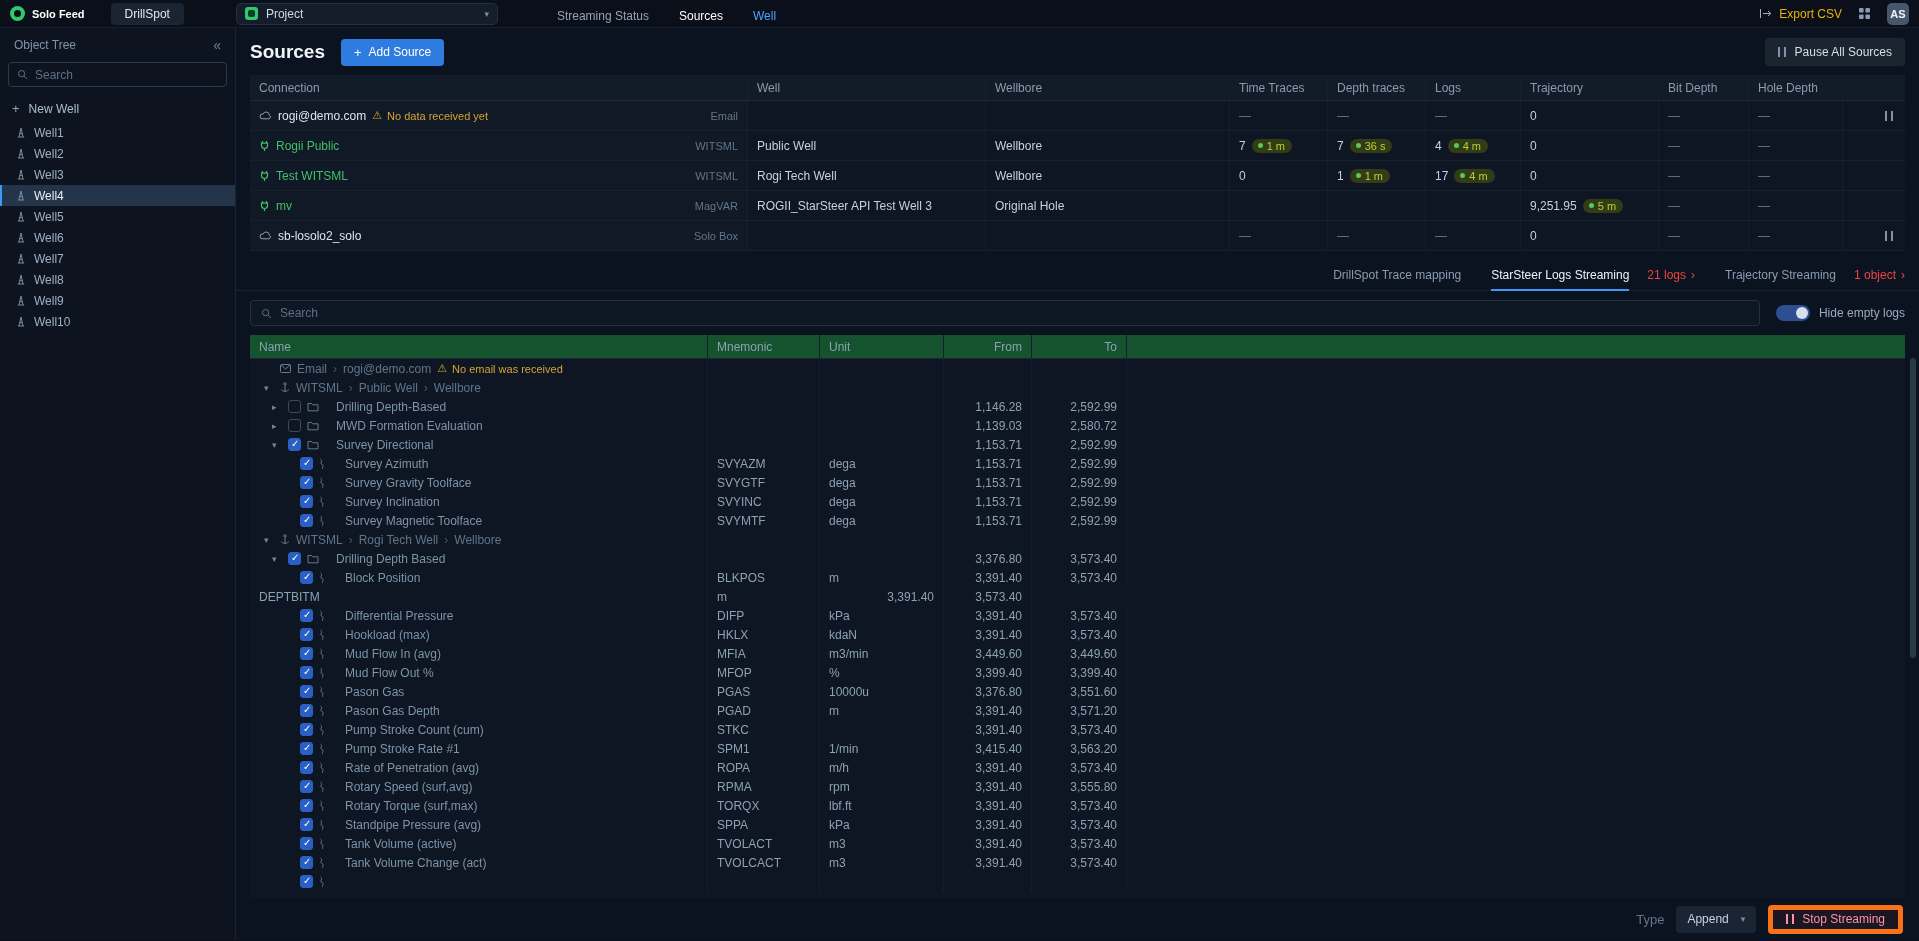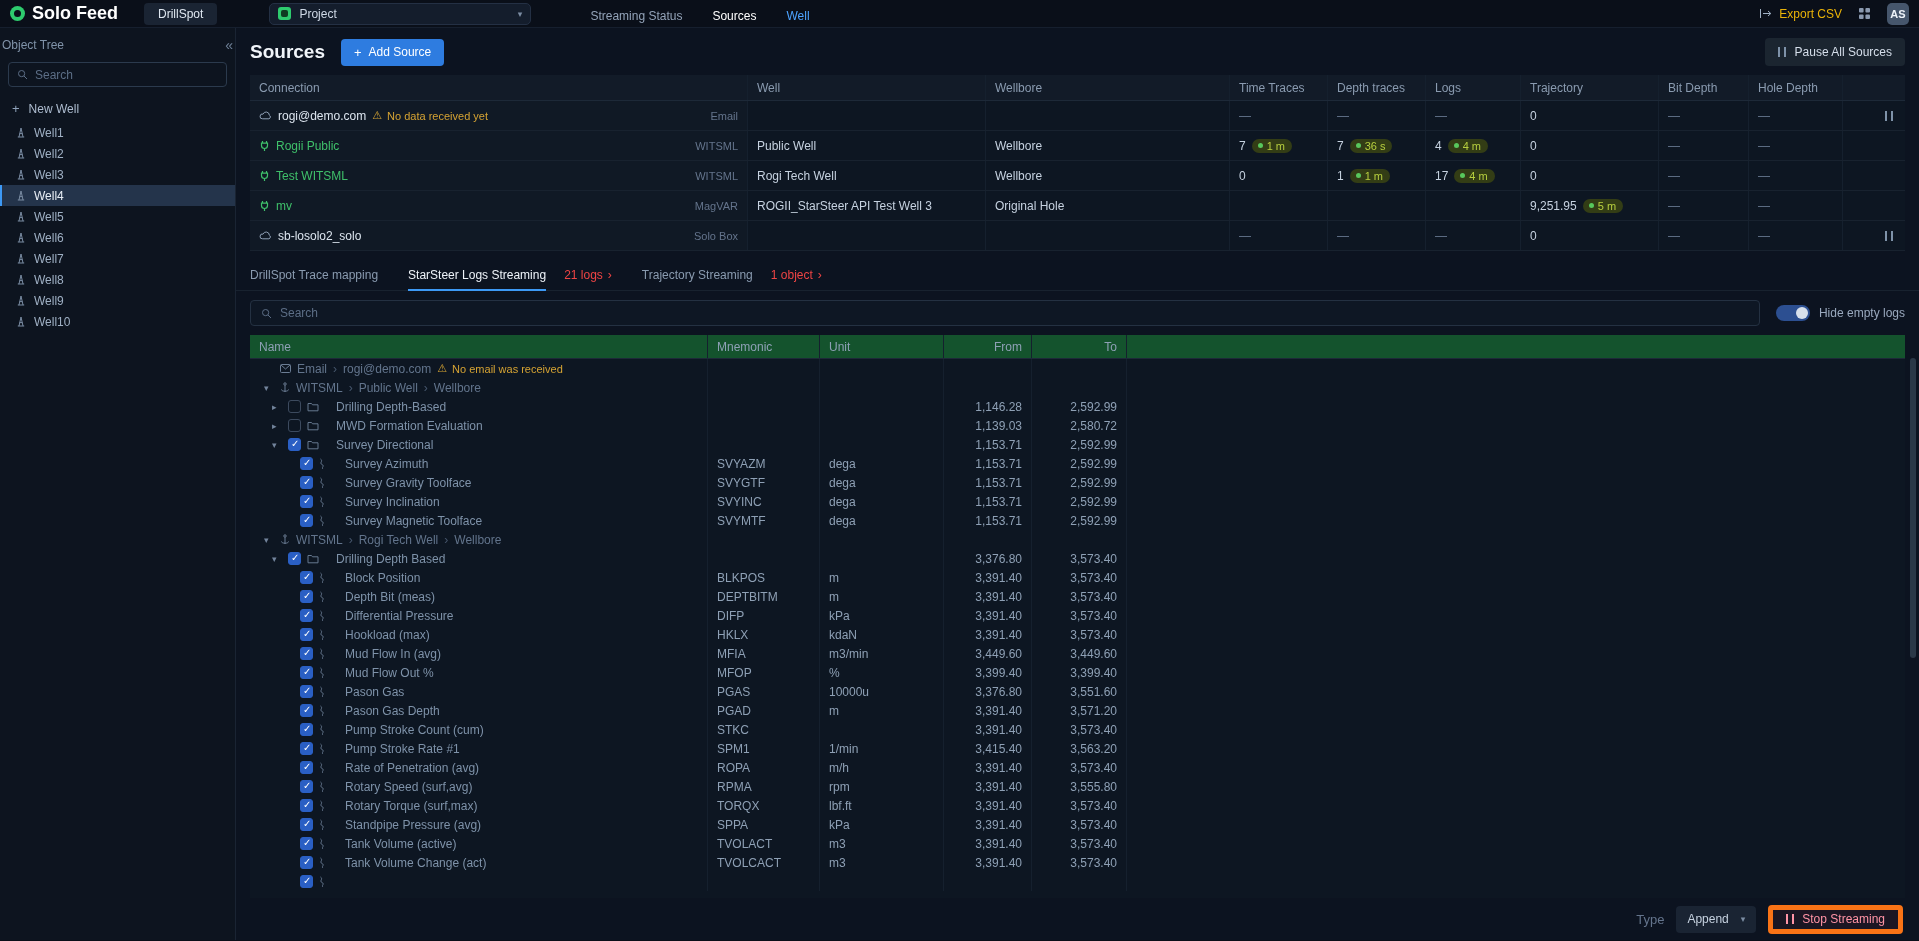--- a/index.html
+++ b/index.html
@@ -7,21 +7,21 @@
   body {
     background:#0a0f19; color:#dbe4ee;
     font-family:"Liberation Sans", sans-serif; font-size:12px;
   }
   svg { display:block; }
   input { font-family:"Liberation Sans", sans-serif; }
 
   
   .topbar { height:28px; display:flex; align-items:stretch; background:#0a0f19;
     border-bottom:1px solid #161f2e; padding:0 10px; }
-  .logo { display:flex; align-items:center; gap:7px; font-weight:bold; font-size:18px; color:#fff; }
+  .logo { display:flex; align-items:center; gap:7px; font-weight:bold; font-size:11px; color:#fff; }
   .logo-mark { width:15px; height:15px; border-radius:50%; background:#2ecb6e; position:relative; }
   .logo-mark::after { content:""; position:absolute; left:4px; top:4px; width:7px; height:7px;
     border-radius:50%; background:#0a0f19; }
   .workspace-tab { align-self:center; margin-left:26px; background:#1a2433; border-radius:4px;
     padding:4px 14px; color:#dfe7f0; }
   .project-select { align-self:center; margin-left:52px; width:262px; height:22px; background:#141d2c;
     border:1px solid #243044; border-radius:5px; display:flex; align-items:center; gap:8px;
     padding:0 8px; color:#cfd9e6; }
   .project-icon { width:13px; height:13px; border-radius:3px; background:#2ecb6e; position:relative; }
   .project-icon::after{ content:""; position:absolute; left:3px; top:3px; width:7px; height:7px;
@@ -39,21 +39,21 @@
     display:flex; align-items:center; justify-content:center; font-size:11px; font-weight:bold; }
 
   
   .app { display:flex; height:912px; }
   .sidebar { width:236px; background:#0d141f; border-right:1px solid #1a2433;
     display:flex; flex-direction:column; }
   .main { flex:1; display:flex; flex-direction:column; background:#0c1320; min-width:0; position:relative; }
 
   
   .sidebar-head { height:34px; display:flex; align-items:center; justify-content:space-between;
-    padding:0 2px; color:#8093a9; }
+    padding:0 14px; color:#8093a9; }
   .collapse { color:#6e8098; font-size:14px; }
   .sb-search { margin:0 8px 8px; height:25px; border:1px solid #2b3a4d; border-radius:4px;
     display:flex; align-items:center; gap:7px; padding:0 8px; }
   .sb-search input, .logs-search input { background:transparent; border:none; outline:none;
     color:#c6d2e0; width:100%; font-size:12px; }
   .sb-search input::placeholder, .logs-search input::placeholder { color:#5c6e86; }
   .new-well { display:flex; align-items:center; gap:9px; padding:6px 12px; color:#aebdd0; }
   .plus { color:#8fa2ba; font-size:13px; }
   .well-list { flex:1; overflow:hidden; }
   .well-item { height:21px; display:flex; align-items:center; gap:8px; padding:0 12px 0 16px; color:#9fb0c4; }
@@ -83,21 +83,21 @@
   .num { color:#c6d2e0; }
   .dash { color:#66788f; }
   .badge { background:#333d15; color:#b7cf3f; border-radius:8px; padding:1px 7px 1px 6px;
     font-size:11px; display:inline-flex; align-items:center; gap:4px; }
   .badge .dot { width:5px; height:5px; border-radius:50%; background:#58c75c; }
   .pause-ic { width:8px; height:10px; border-left:2px solid #7e92a9; border-right:2px solid #7e92a9; }
   .scell.fill { justify-content:flex-end; padding-right:12px; }
 
   
   .tabs-row { display:flex; align-items:stretch; gap:30px; padding:0 14px; height:32px;
-    margin-top:8px; border-bottom:1px solid #18222f; }
+    margin-top:8px; border-bottom:1px solid #18222f;justify-content:flex-end; }
   .tab-group { display:flex; align-items:stretch; gap:18px; }
   .tab { color:#8a9bb0; display:flex; align-items:center; position:relative; }
   .tab.active { color:#eef3f9; }
   .tab.active::after { content:""; position:absolute; left:0; right:0; bottom:-1px; height:2px; background:#3d99f5; }
   .tab-link { color:#ef4444; display:flex; align-items:center; gap:5px; }
 
   
   .logs-toolbar { display:flex; align-items:center; gap:16px; padding:9px 14px; }
   .logs-search { flex:1; height:26px; border:1px solid #243142; background:#0e1724; border-radius:4px;
     display:flex; align-items:center; gap:8px; padding:0 10px; }
@@ -825,29 +825,20 @@
             </div>
             <div class="lcell r">
               <span>3,391.40</span>
             </div>
             <div class="lcell r">
               <span>3,573.40</span>
             </div>
             <div class="lcell"></div>
           </div>
           <div class="lrow log">
-            <div class="lcell name">
-              <span class="cb on"></span>
-              <span class="icon">
-                <svg width="9" height="11" viewBox="0 0 9 11">
-                  <path d="M1.5 1c3 2-1.5 4 1.5 5.5 3 1.5-1 3 1 4.5" fill="none" stroke="#66788f"></path>
-                </svg>
-              </span>
-              <span class="lname">Depth Bit (meas)</span>
-            </div>
             <div class="lcell">
               <span>DEPTBITM</span>
             </div>
             <div class="lcell">
               <span>m</span>
             </div>
             <div class="lcell r">
               <span>3,391.40</span>
             </div>
             <div class="lcell r">

